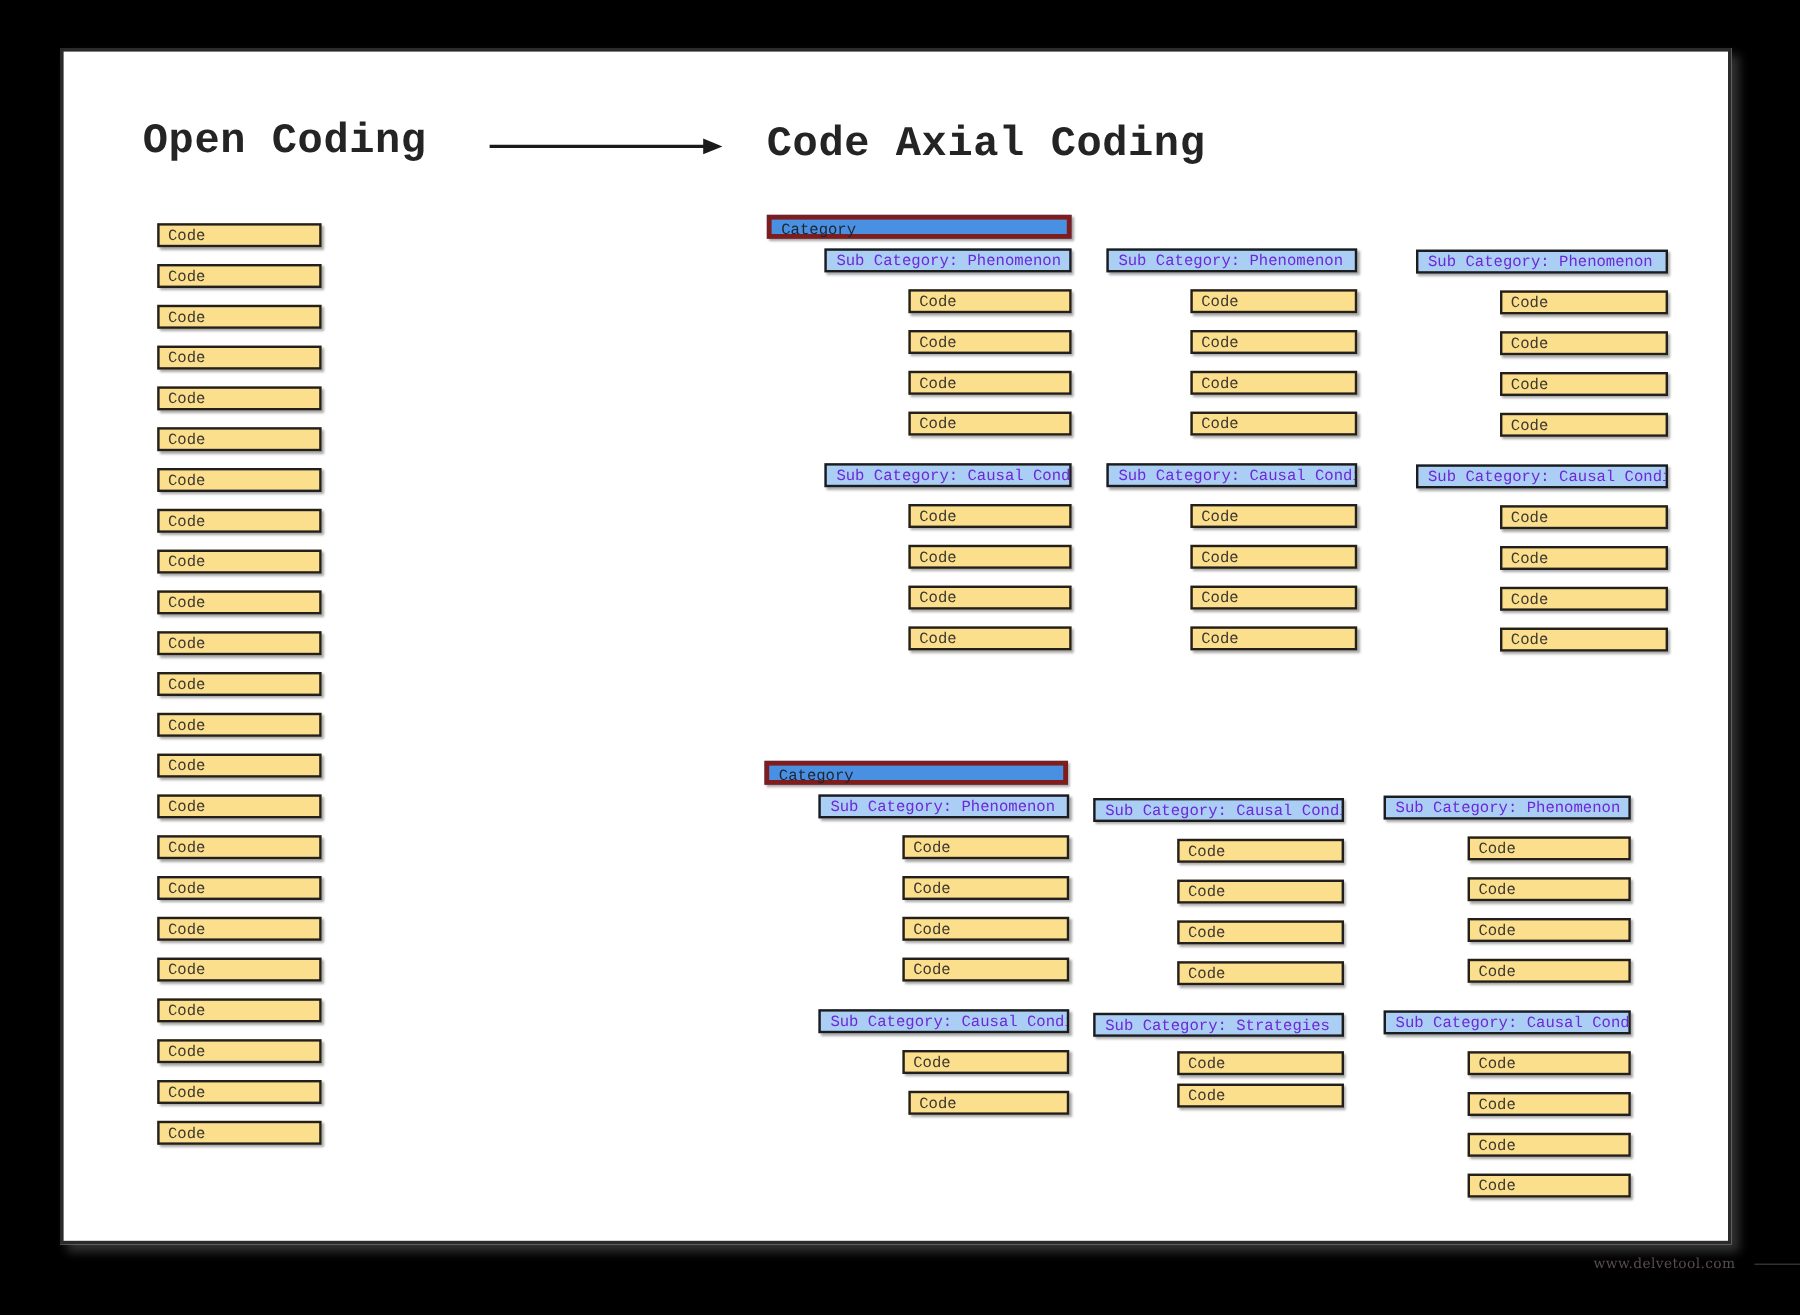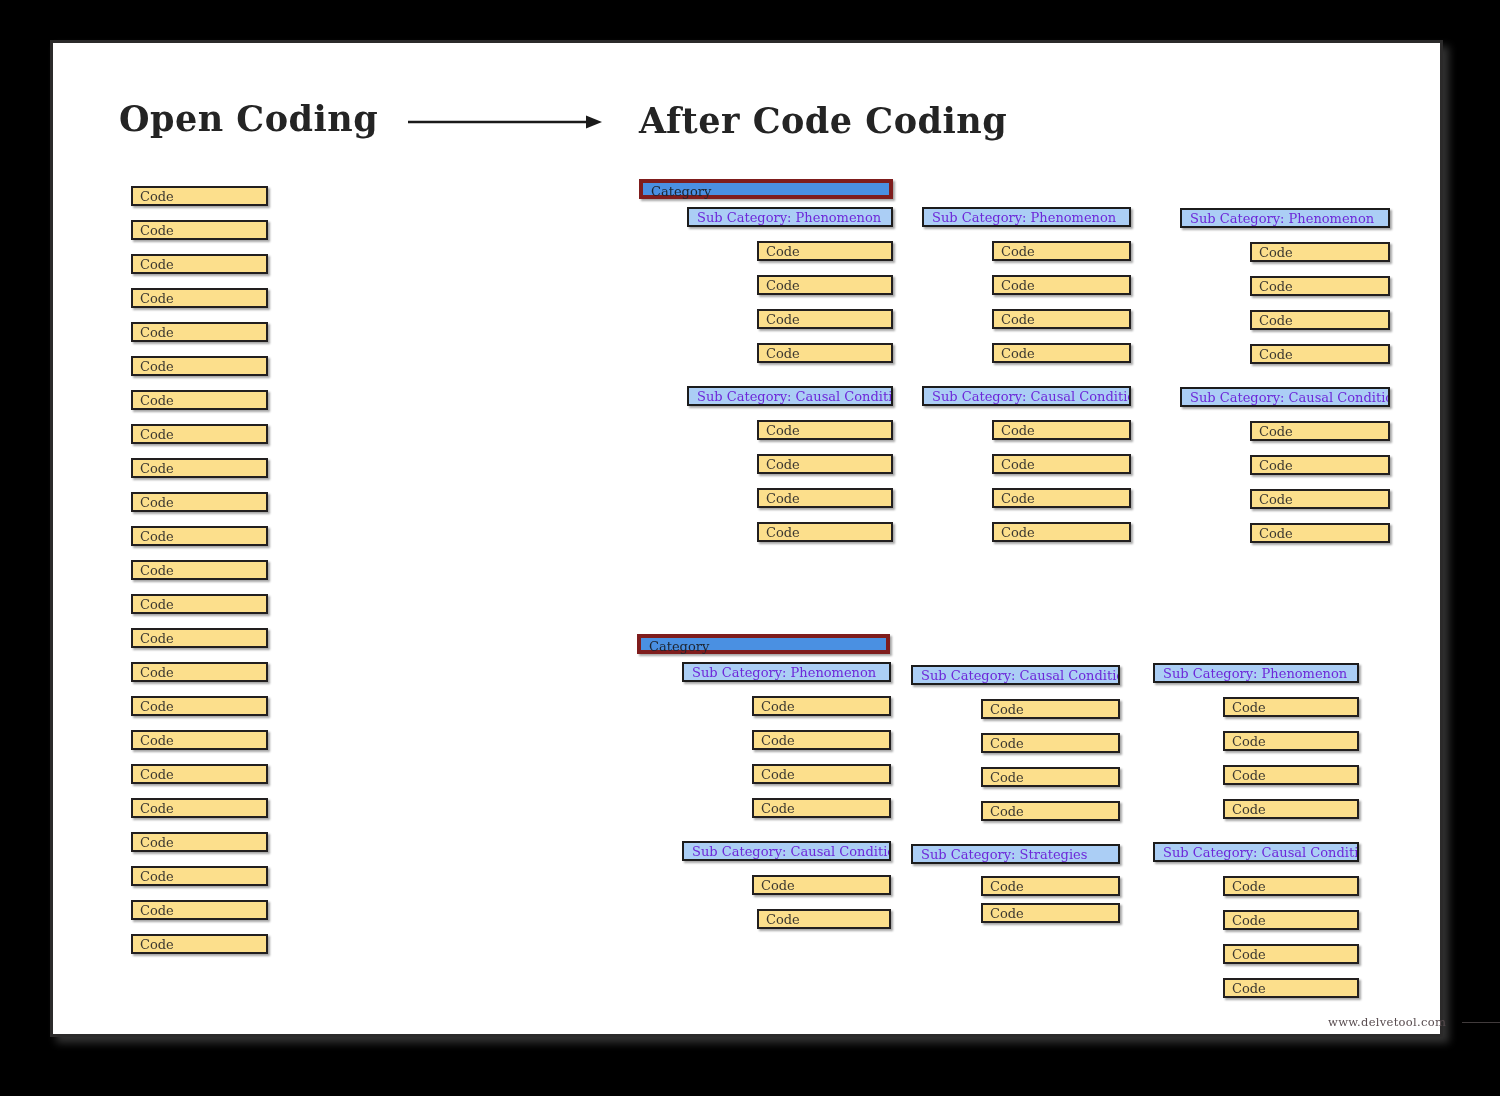--- a/index.html
+++ b/index.html
@@ -10,20 +10,21 @@
     font-family:"DejaVu Serif", serif;
     overflow:hidden;
   }
 
   .card {
     position:absolute; left:50px; top:40px;
     width:1393px; height:997px;
     background:#ffffff;
     border:3px solid #2b2a2a;
     box-shadow:6px 6px 8px rgba(110,110,110,0.45);
+    font-family:Liberation Mono, monospace;
   }
 
   .title {
     position:absolute;
     font-weight:bold;
     color:#242424;
     font-size:35px;
     letter-spacing:0.5px;
     white-space:nowrap;
   }
@@ -89,21 +90,21 @@
   .group-2 { margin-top:23px; }
 
   
   .section-2 .col-2 .group-2 { }
   .section-2 .col-2 .group-2 .code-box { margin-top:12px; }
   .section-2 .col-2 .group-2 .code-box + .code-box { margin-top:7px; }
   .section-2 .col-1 .group-2 .code-box + .code-box { margin-left:75px; }
 
   
   .watermark-row {
-    position:absolute; top:1015px; left:1328px; right:0;
+    position:absolute; top:1046px; left:1328px; right:0;
     display:flex; align-items:center; gap:16px;
     font-size:11.5px; color:#584c4f;
     letter-spacing:0.3px;
   }
   .watermark-line {
     flex:1; height:0;
     border-top:1px solid #413b3c;
   }
 </style>
 </head>
@@ -111,21 +112,21 @@
 
 <div class="card">
 
   <div class="title left-title">Open Coding</div>
 
   <svg class="arrow-svg" width="200" height="20" viewBox="0 0 200 20">
     <line x1="2" y1="10" x2="182" y2="10" stroke="#1a1a1a" stroke-width="2.6"></line>
     <polygon points="180,3.5 196,10 180,16.5" fill="#1a1a1a"></polygon>
   </svg>
 
-  <div class="title right-title">After Code Coding</div>
+  <div class="title right-title">Code Axial Coding</div>
 
   <div class="open-codes" id="open-codes">
       <div class="code-box">Code</div>
       <div class="code-box">Code</div>
       <div class="code-box">Code</div>
       <div class="code-box">Code</div>
       <div class="code-box">Code</div>
       <div class="code-box">Code</div>
       <div class="code-box">Code</div>
       <div class="code-box">Code</div>

